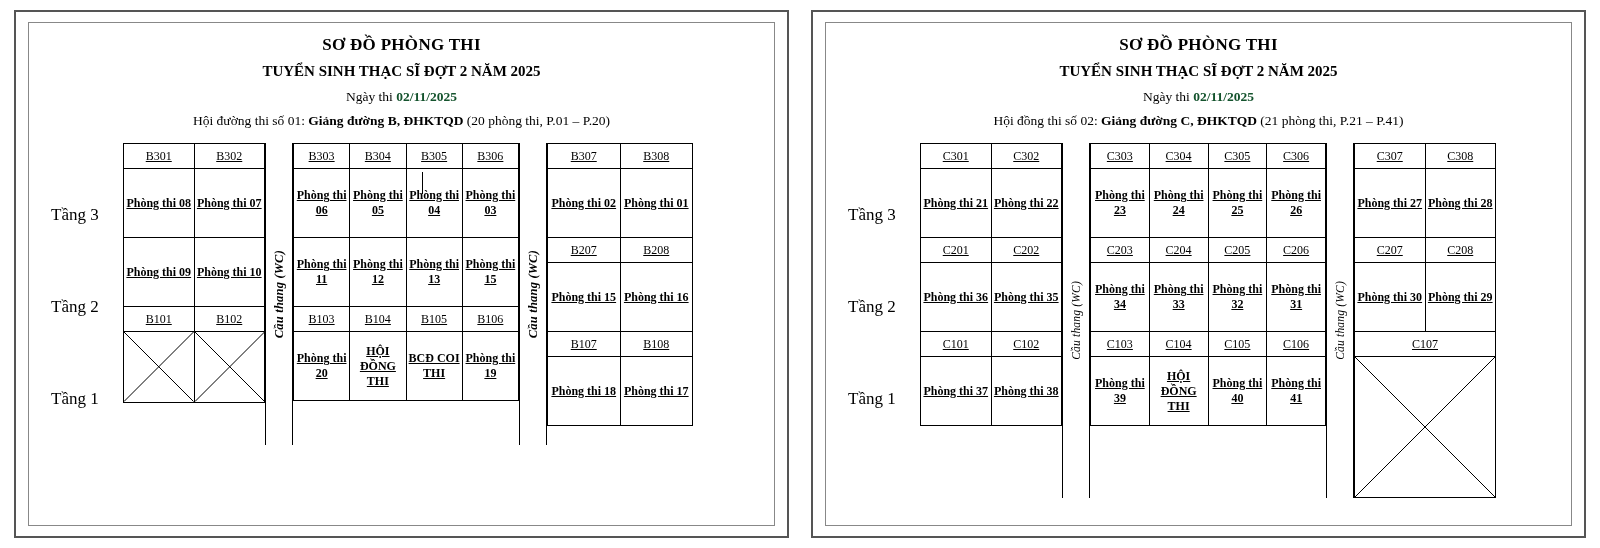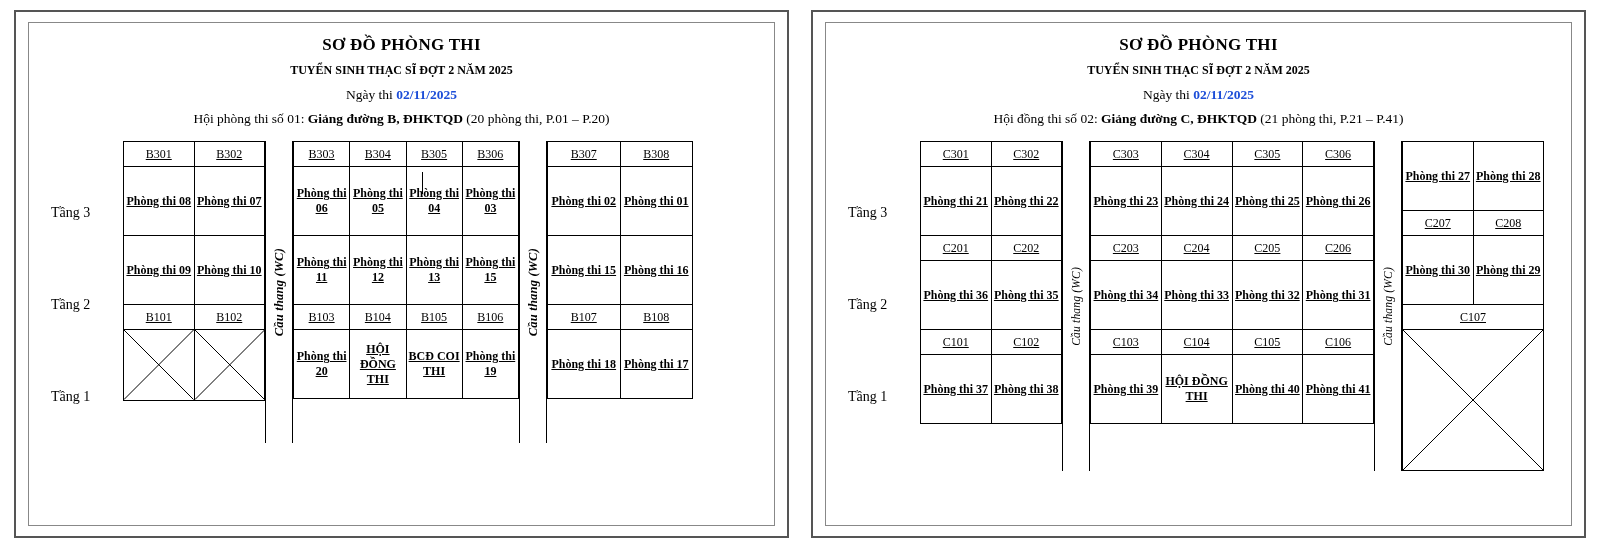--- a/index.html
+++ b/index.html
@@ -35,47 +35,47 @@
     flex-direction: column;
   }
   .hdr { text-align: center; }
   .hdr .t1 {
     font-size: 17px;
     font-weight: bold;
     letter-spacing: .3px;
     margin-bottom: 8px;
   }
   .hdr .t2 {
-    font-size: 12px;
+    font-size: 15px;
     font-weight: bold;
     margin-bottom: 9px;
   }
   .hdr .t3 {
     font-size: 13.5px;
     margin-bottom: 8px;
   }
-  .hdr .t3 .date { color: #1d4ed8; font-weight: bold; }
+  .hdr .t3 .date { color: #14532d; font-weight: bold; }
   .hdr .t4 { font-size: 13.5px; margin-bottom: 6px; }
   .hdr .t4 b { font-weight: bold; }
 
   .diagram {
     display: flex;
     align-items: stretch;
     margin-top: 8px;
     padding-left: 6px;
   }
   .floor-labels {
     display: flex;
     flex-direction: column;
     width: 74px;
     flex: none;
     padding-top: 26px;
   }
   .floor-label {
-    font-size: 14px;
+    font-size: 17px;
     display: flex;
     align-items: center;
     justify-content: flex-start;
     padding-left: 2px;
   }
   
   .grid {
     flex: 1 1 auto;
     display: flex;
     align-items: stretch;
@@ -155,21 +155,21 @@
   <div class="panel">
     <div class="panel-inner">
       <div class="hdr">
         <div class="t1">SƠ ĐỒ PHÒNG THI</div>
         <div class="t2">TUYỂN SINH THẠC SĨ ĐỢT 2 NĂM 2025</div>
         <div class="t3">
           <span>Ngày thi</span>
           <span class="date">02/11/2025</span>
         </div>
         <div class="t4">
-          <span>Hội phòng thi số 01:</span>
+          <span>Hội đường thi số 01:</span>
           <b>Giảng đường B, ĐHKTQD</b>
           <span>(20 phòng thi, P.01 – P.20)</span>
         </div>
       </div>
 
       <div class="diagram">
         <div class="floor-labels">
           <div class="floor-label" style="height:92px">Tầng 3</div>
           <div class="floor-label" style="height:92px">Tầng 2</div>
           <div class="floor-label" style="height:92px">Tầng 1</div>
@@ -268,20 +268,24 @@
               <tbody>
                   <tr>
                 <td class="code">B307</td>
                 <td class="code">B308</td>
               </tr>
               <tr>
                 <td class="room">Phòng thi 02</td>
                 <td class="room">Phòng thi 01</td>
               </tr>
               <tr>
+                <td class="code">B207</td>
+                <td class="code">B208</td>
+              </tr>
+              <tr>
                 <td class="room">Phòng thi 15</td>
                 <td class="room">Phòng thi 16</td>
               </tr>
               <tr>
                 <td class="code">B107</td>
                 <td class="code">B108</td>
               </tr>
               <tr>
                 <td class="room">Phòng thi 18</td>
                 <td class="room">Phòng thi 17</td>
@@ -348,21 +352,21 @@
                 <td class="room">Phòng thi 38</td>
               </tr>
             </tbody>
               </table>
           </div>
 
           <div class="stairs light">
             <span>Cầu thang  (WC)</span>
           </div>
 
-          <div class="block" style="width:284px">
+          <div class="block" style="width:236px">
             <table class="rooms">
               <tbody>
                   <tr>
                 <td class="code">C303</td>
                 <td class="code">C304</td>
                 <td class="code">C305</td>
                 <td class="code">C306</td>
               </tr>
               <tr>
                 <td class="room">Phòng thi 23</td>
@@ -398,20 +402,24 @@
               </table>
           </div>
 
           <div class="stairs light">
             <span>Cầu thang  (WC)</span>
           </div>
 
           <div class="block" style="width:142px">
             <table class="rooms">
               <tbody>
+                  <tr>
+                <td class="code">C307</td>
+                <td class="code">C308</td>
+              </tr>
               <tr>
                 <td class="room">Phòng thi 27</td>
                 <td class="room">Phòng thi 28</td>
               </tr>
               <tr>
                 <td class="code">C207</td>
                 <td class="code">C208</td>
               </tr>
               <tr>
                 <td class="room">Phòng thi 30</td>

